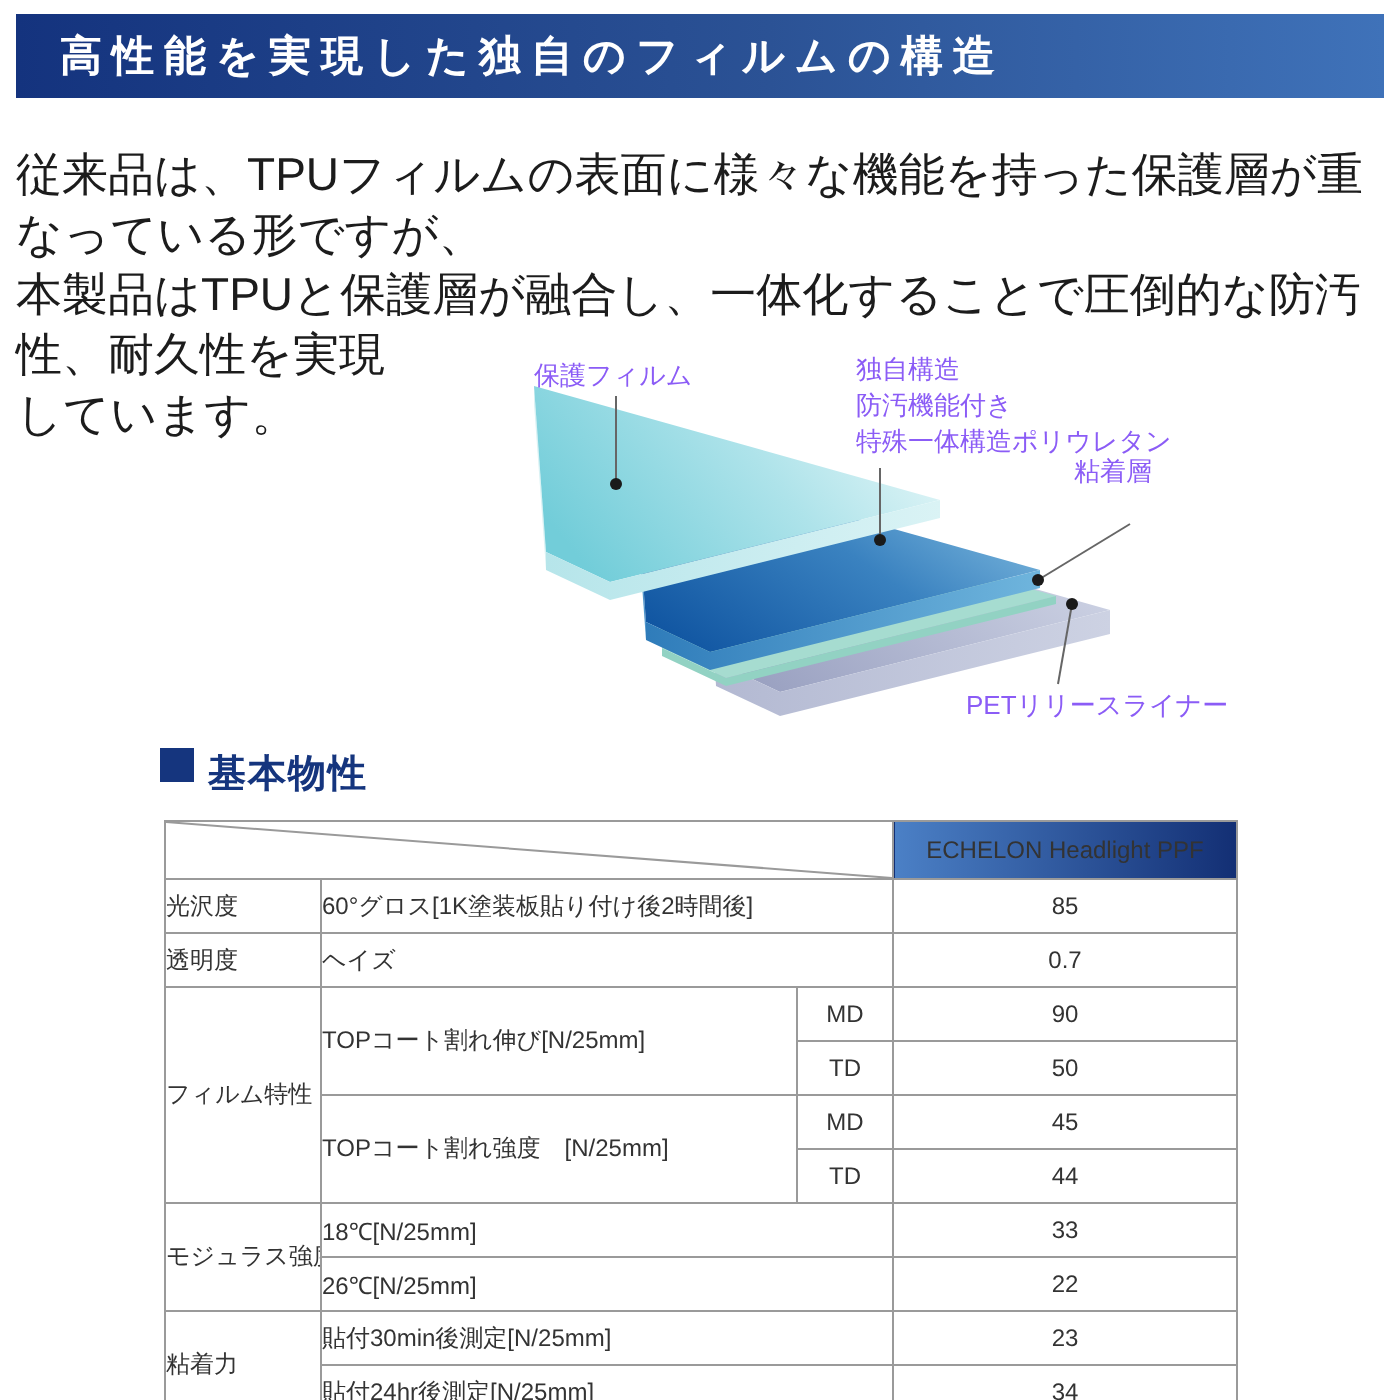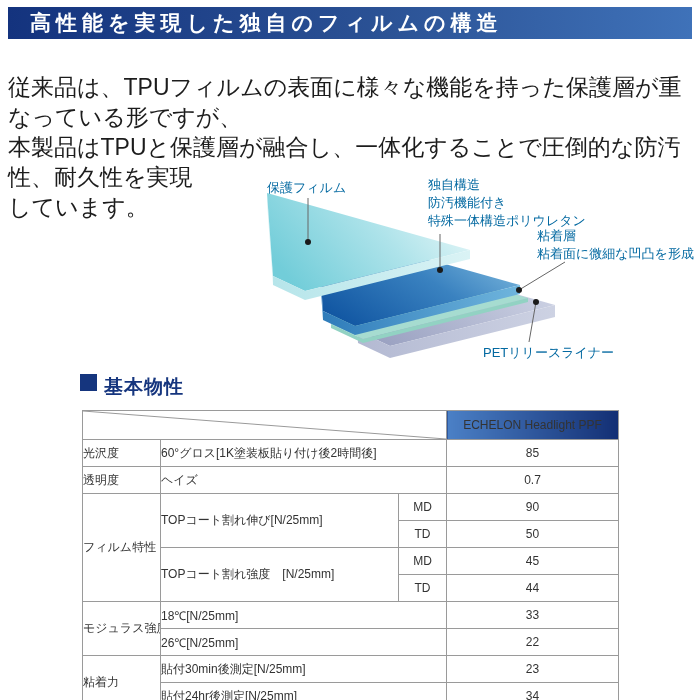--- a/index.html
+++ b/index.html
@@ -2,36 +2,36 @@
 <html><head>
 <meta charset="utf-8">
 <style>
   html,body { margin:0; padding:0; background:#fff; }
   .page {
     position:relative; width:700px; height:700px; background:#ffffff;
     font-family:"Liberation Sans", sans-serif; overflow:hidden;
   }
   
   .header-bar {
-    position:absolute; left:8px; top:7px; width:684px; height:32px;
+    position:absolute; left:8px; top:7px; width:684px; height:42px;
     background:linear-gradient(90deg,#14337e 0%, #2b5295 55%, #3f72b9 100%);
     display:flex; align-items:center;
   }
   .header-bar .title {
     color:#ffffff; font-size:21px; font-weight:bold; letter-spacing:5px;
     padding-left:22px; white-space:nowrap;
   }
   
   .intro {
     position:absolute; left:8px; top:72px; width:688px;
     font-size:23px; line-height:30px; color:#1c1c1c; margin:0;
   }
   
   .diagram-svg { position:absolute; left:240px; top:160px; width:360px; height:210px; }
-  .dlabel { position:absolute; font-size:13px; line-height:18px; color:#0369a1; white-space:nowrap; }
+  .dlabel { position:absolute; font-size:13px; line-height:18px; color:#8b5cf6; white-space:nowrap; }
   .lbl-film     { left:267px; top:179px; }
   .lbl-unique   { left:428px; top:176px; }
   .lbl-adhesive { left:537px; top:227px; }
   .lbl-pet      { left:483px; top:344px; }
   
   .section-title {
     position:absolute; left:80px; top:374px; display:flex; align-items:flex-start;
     color:#15357e; font-size:19px; font-weight:bold; letter-spacing:1px;
   }
   .section-title .sq { width:17px; height:17px; background:#15357e; display:inline-block; margin-right:7px; }
@@ -135,21 +135,20 @@
   </svg>
 
   <div class="dlabel lbl-film">保護フィルム</div>
   <div class="dlabel lbl-unique">
     <div>独自構造</div>
     <div>防汚機能付き</div>
     <div>特殊一体構造ポリウレタン</div>
   </div>
   <div class="dlabel lbl-adhesive">
     <div>粘着層</div>
-    <div>粘着面に微細な凹凸を形成</div>
   </div>
   <div class="dlabel lbl-pet">PETリリースライナー</div>
 
   <div class="section-title">
     <span class="sq"></span>
     <span>基本物性</span>
   </div>
 
   <table class="props">
     <colgroup>

